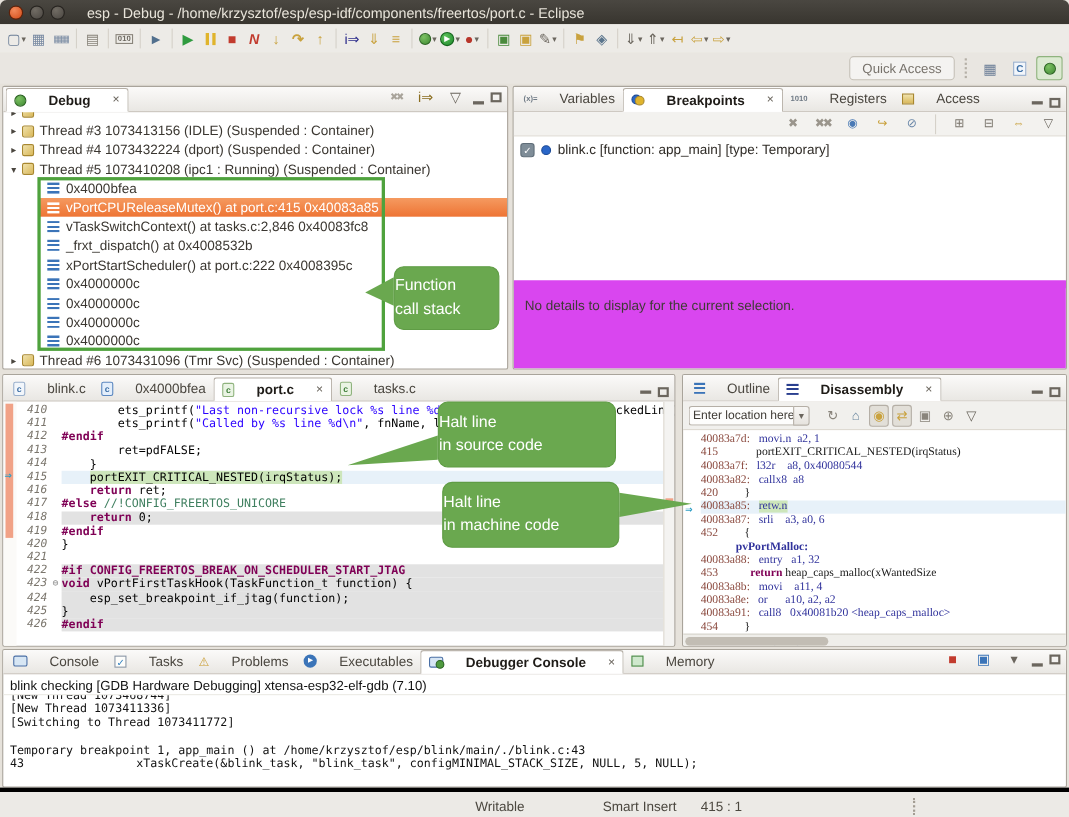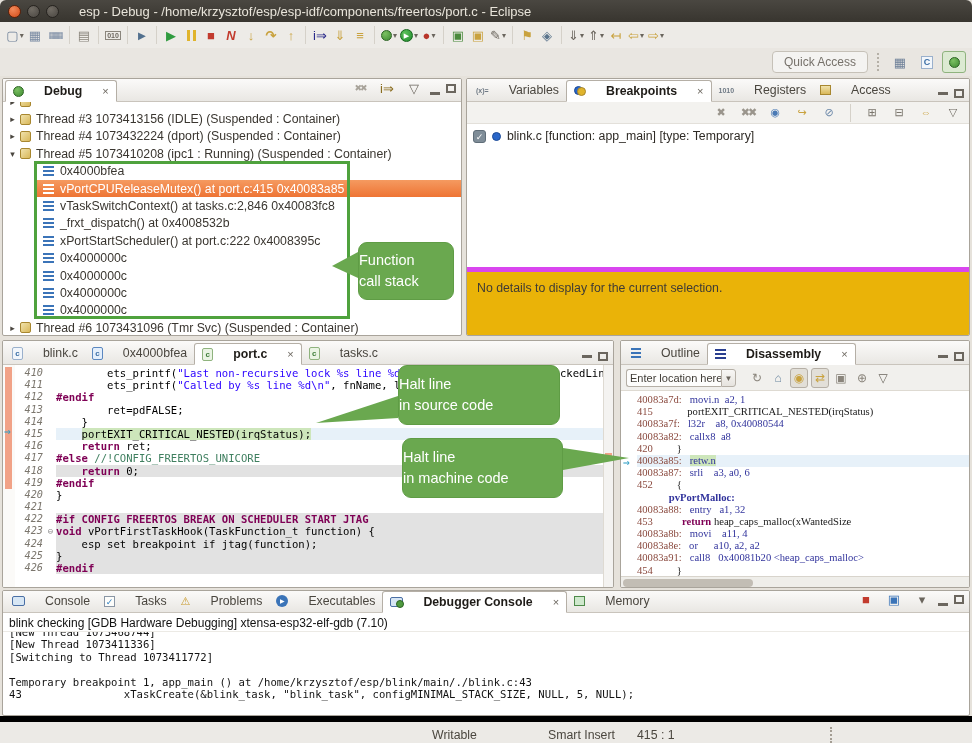--- a/index.html
+++ b/index.html
@@ -100,22 +100,22 @@
   #stack-box { position:absolute; left:31px; top:59px; width:316px; height:158px;
                border:3px solid var(--stackgreen,#4fa23d); z-index:5; pointer-events:none; }
   
   .bp-toolbar { height:22px; display:flex; align-items:center; justify-content:flex-end; gap:7px;
                 padding-right:6px; background:#f3f2ef; border-bottom:1px solid #e3e0da;}
   .bp-toolbar .tbg { font-size:11px; }
   .bprow { display:flex; align-items:center; gap:6px; padding:5px 0 0 6px; font-size:12.3px; color:#2f2b26;}
   .cb { width:13px; height:13px; border-radius:3px; background:#7f8d98; border:1px solid #5f6d78;
         color:#fff; font-size:9px; line-height:12px; text-align:center; flex:none;}
   .bpdot { width:9px; height:9px; border-radius:50%; background:#2a66c8; border:1px solid #1c4a96; flex:none; }
-  #bp-details { position:absolute; left:0; right:0; bottom:0; height:68px; background:#eab308;
-                border-top:5px solid #d946ef; padding:9px 10px; font-size:12.3px; color:#3f3b35; }
+  #bp-details { position:absolute; left:0; right:0; bottom:0; height:80px; background:#d946ef;
+                border-top:7px solid #d946ef; padding:9px 10px; font-size:12.3px; color:#3f3b35; }
   
   #editor-body { position:relative; height:223px; font-family:"DejaVu Sans Mono",monospace; font-size:10.6px; overflow:hidden; }
   #marker-gutter { position:absolute; left:0; top:0; bottom:0; width:12px; background:#fbfaf8; }
   #salmon-bar { position:absolute; left:2px; top:2px; width:7px; height:122px; background:var(--salmon,#f1a287); }
   .iparrow { position:absolute; font-size:11px; color:#2f9ec4; font-weight:bold; line-height:1; }
   #editor-lines { position:absolute; left:12px; top:2px; right:10px; }
   .eline { display:flex; height:12.2px; line-height:12.2px; white-space:pre; }
   .eno { width:30px; text-align:right; color:#7b766d; flex:none; font-size:10.2px; padding-right:2px;font-style:italic;}
   .efold { width:11px; flex:none; color:#8a8a8a; font-size:9px; text-align:center; }
   .ecode { flex:1; color:#000; }
@@ -148,21 +148,21 @@
   .label { color:var(--opcol,#31339c); font-weight:bold; }
   .hscroll { position:absolute; bottom:0; left:0; right:0; height:12px; background:#efeeea; border-top:1px solid #d8d4cc; }
   .hthumb { position:absolute; left:2px; top:2px; width:130px; height:8px; background:#c2bdb4; border-radius:4px; }
   
   #console-proc { font-size:12px; color:#111; padding:3px 0 1px 6px; border-bottom:1px solid #eceae5;}
   #console-lines { font-family:"DejaVu Sans Mono",monospace; font-size:10.6px; line-height:12.4px;
                    padding-left:6px; overflow:hidden; height:84px; white-space:pre; color:#121212;}
   #console-lines div:first-child { margin-top:-6px; }
   
   #statusbar { position:absolute; left:0; top:716px; width:972px; height:27px; background:#eceae6;
-               border-top:6px solid #000000; font-size:12.3px; color:#4b473f; }
+               border-top:4px solid #000000; font-size:12.3px; color:#4b473f; }
   .sbitem { position:absolute; top:6px; }
   .sb-handle { position:absolute; left:830px; top:5px; height:16px; border-left:2px dotted #a39d93; }
   
   .callout { position:absolute; background:var(--callout,#6aa84f); border:1px solid var(--calloutb,#5f9c45);
              border-radius:9px; color:#fff; display:flex; flex-direction:column; align-items:flex-start;
              justify-content:center; font-size:14.5px; line-height:21px; z-index:50; text-align:center; }
   .ctail { position:absolute; z-index:49; }
 </style>
 </head>
 <body>

